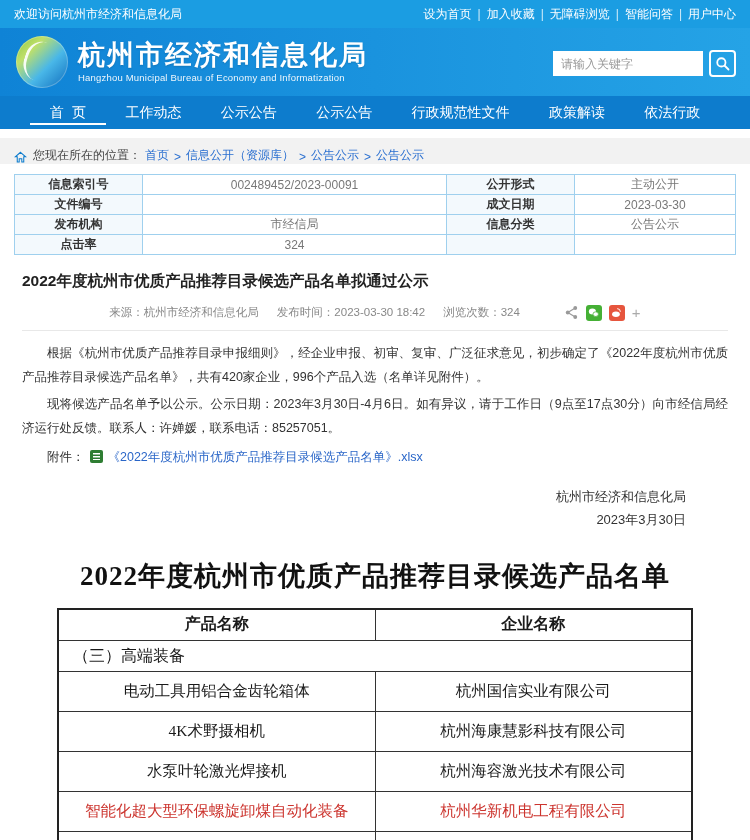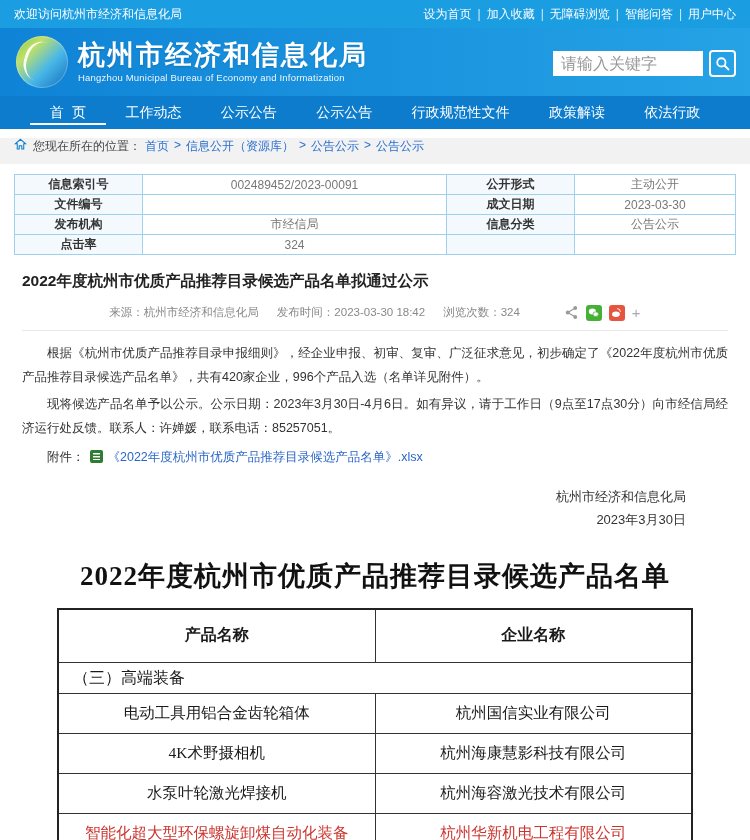--- a/index.html
+++ b/index.html
@@ -17,32 +17,32 @@
   .topbar .sep{opacity:.8;}
 
   
   .header{height:68px;background:linear-gradient(90deg,var(--header-blue-a),var(--header-blue-b));display:flex;align-items:center;padding:0 16px;position:relative;}
   .logo{width:52px;height:52px;border-radius:50%;background:linear-gradient(135deg,#8bc63f 0%,#bfe06a 28%,#49b7e8 60%,#0f6cbd 100%);position:relative;flex:0 0 auto;box-shadow:0 0 0 1px rgba(255,255,255,.25) inset;}
   .logo::after{content:"";position:absolute;left:8px;top:6px;width:34px;height:40px;border-left:3px solid rgba(255,255,255,.9);border-radius:50% 60% 40% 50%;transform:rotate(18deg);}
   .brand{margin-left:10px;color:#fff;}
   .brand .cn{font-size:27px;font-weight:bold;letter-spacing:2px;line-height:1.1;text-shadow:0 1px 2px rgba(0,0,0,.15);}
   .brand .en{font-size:9.5px;opacity:.92;margin-top:2px;letter-spacing:.2px;}
   .search{position:absolute;right:14px;top:22px;display:flex;align-items:center;gap:6px;}
-  .search input{width:150px;height:25px;border:none;background:#fff;font-size:16px;padding:0 8px;color:#0f766e;outline:none;}
+  .search input{width:150px;height:25px;border:none;background:#fff;font-size:12px;padding:0 8px;color:#0f766e;outline:none;}
   .search input::placeholder{color:#999;}
   .search .btn{width:27px;height:27px;border:2px solid #fff;border-radius:4px;background:transparent;display:flex;align-items:center;justify-content:center;cursor:pointer;}
 
   
   .nav{height:33px;background:var(--nav-blue);display:flex;align-items:stretch;justify-content:space-around;padding:0 30px;font-family:Liberation Mono, monospace;}
   .nav .item{color:#fff;font-size:14px;display:flex;align-items:center;position:relative;cursor:pointer;padding:0 6px;}
   .nav .item.active::after{content:"";position:absolute;left:-14px;right:-14px;bottom:4px;height:2px;background:#fff;}
 
   
   .crumb-wrap{padding:9px 0 6px 0;background:#fff;}
-  .crumb{height:26px;background:#f2f2f2;display:flex;align-items:flex-start;font-size:12px;color:#444;padding:0 14px;gap:4px;}
+  .crumb{height:26px;background:#f2f2f2;display:flex;align-items:flex-end;font-size:12px;color:#444;padding:0 14px;gap:4px;}
   .crumb .home{color:var(--nav-blue);display:flex;align-items:center;margin-right:2px;}
   .crumb a{color:#2a6fd0;text-decoration:none;cursor:pointer;}
   .crumb .csep{color:#2a6fd0;margin:0 1px;}
 
   
   .info-table{width:722px;margin:4px auto 0;border-collapse:collapse;font-size:12px;}
   .info-table td{border:1px solid var(--table-border);height:18px;padding:1px 6px;text-align:center;}
   .info-table td.lbl{width:128px;background:#f3f9fd;font-weight:bold;color:#333;}
   .info-table td.val{color:#777;}
 
@@ -64,21 +64,21 @@
       linear-gradient(#fff,#fff) 0 0/100% 1.5px no-repeat,
       linear-gradient(#fff,#fff) 0 50%/100% 1.5px no-repeat,
       linear-gradient(#fff,#fff) 0 100%/100% 1.5px no-repeat;}
   .sign{font-size:13px;color:#333;text-align:right;padding-right:42px;margin-top:16px;line-height:1.8;}
 
   
   .doc{margin-top:26px;font-family:"Liberation Serif","DejaVu Serif",serif;}
   .doc-title{text-align:center;font-size:27px;font-weight:bold;color:#111;letter-spacing:1px;}
   .doc-table{width:636px;margin:14px auto 0;border-collapse:collapse;border:2px solid #222;font-size:15.5px;color:#1a1a1a;}
   .doc-table th,.doc-table td{border:1px solid #333;text-align:center;}
-  .doc-table th{height:54px;font-weight:bold;font-size:16px;}
+  .doc-table th{height:32px;font-weight:bold;font-size:16px;}
   .doc-table td{height:40px;}
   .doc-table .section td{height:31px;text-align:left;padding-left:14px;font-size:16px;}
   .doc-table tr.hl td{color:var(--highlight-red);}
 </style>
 </head>
 <body>
 
 <div class="topbar">
   <span>欢迎访问杭州市经济和信息化局</span>
   <div class="links">

